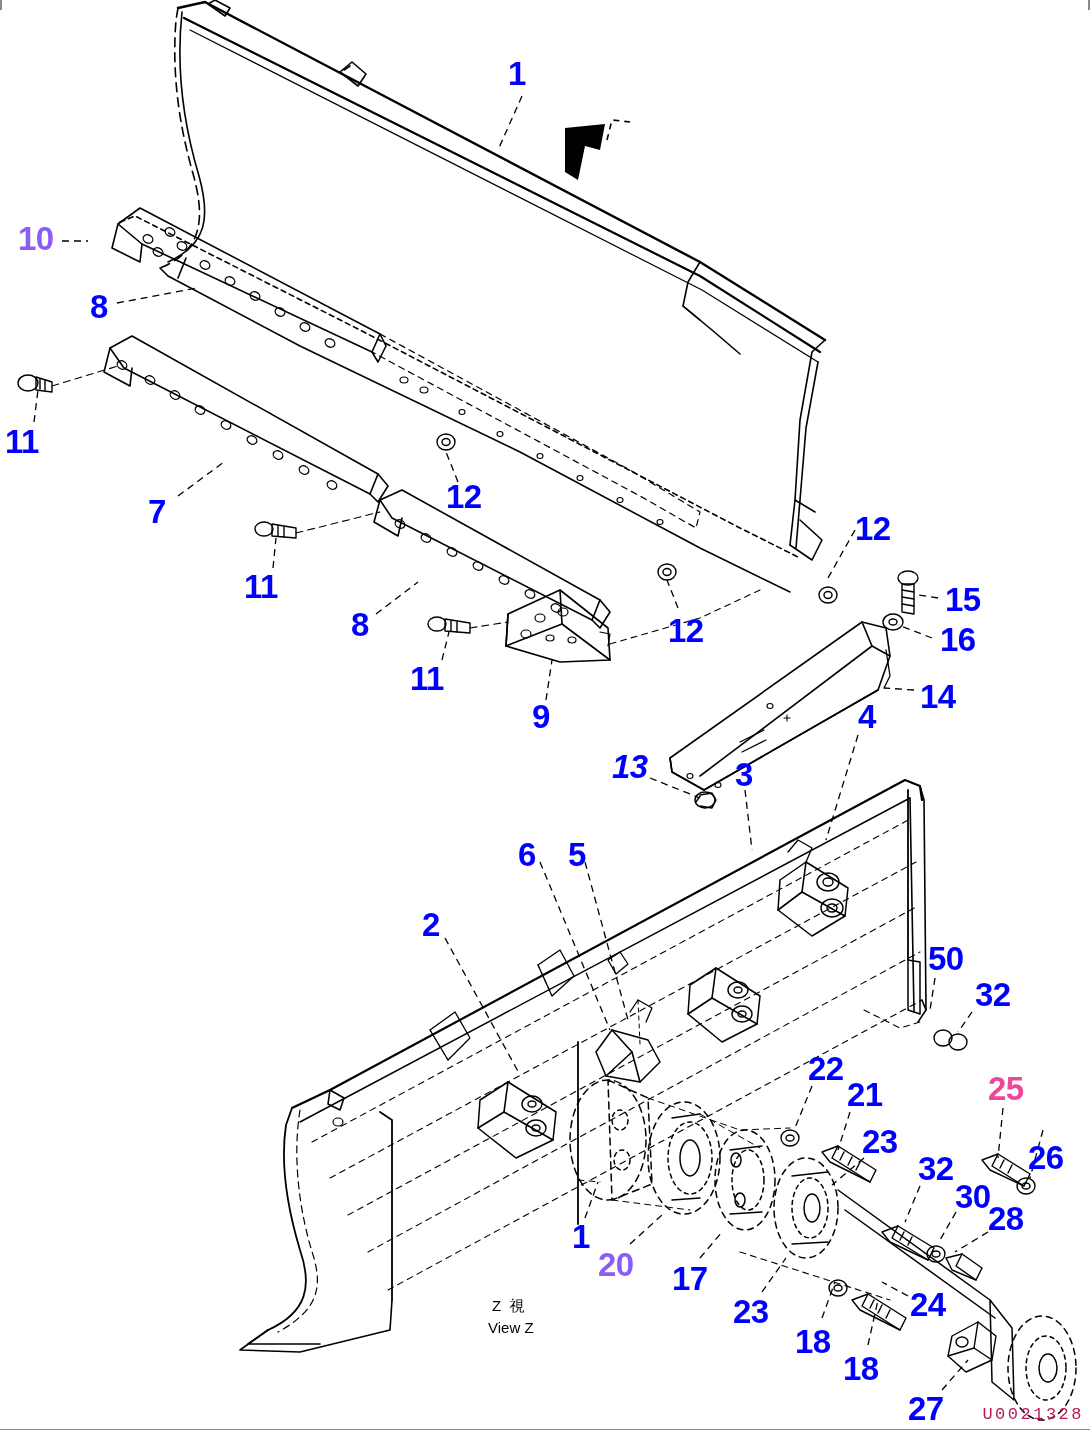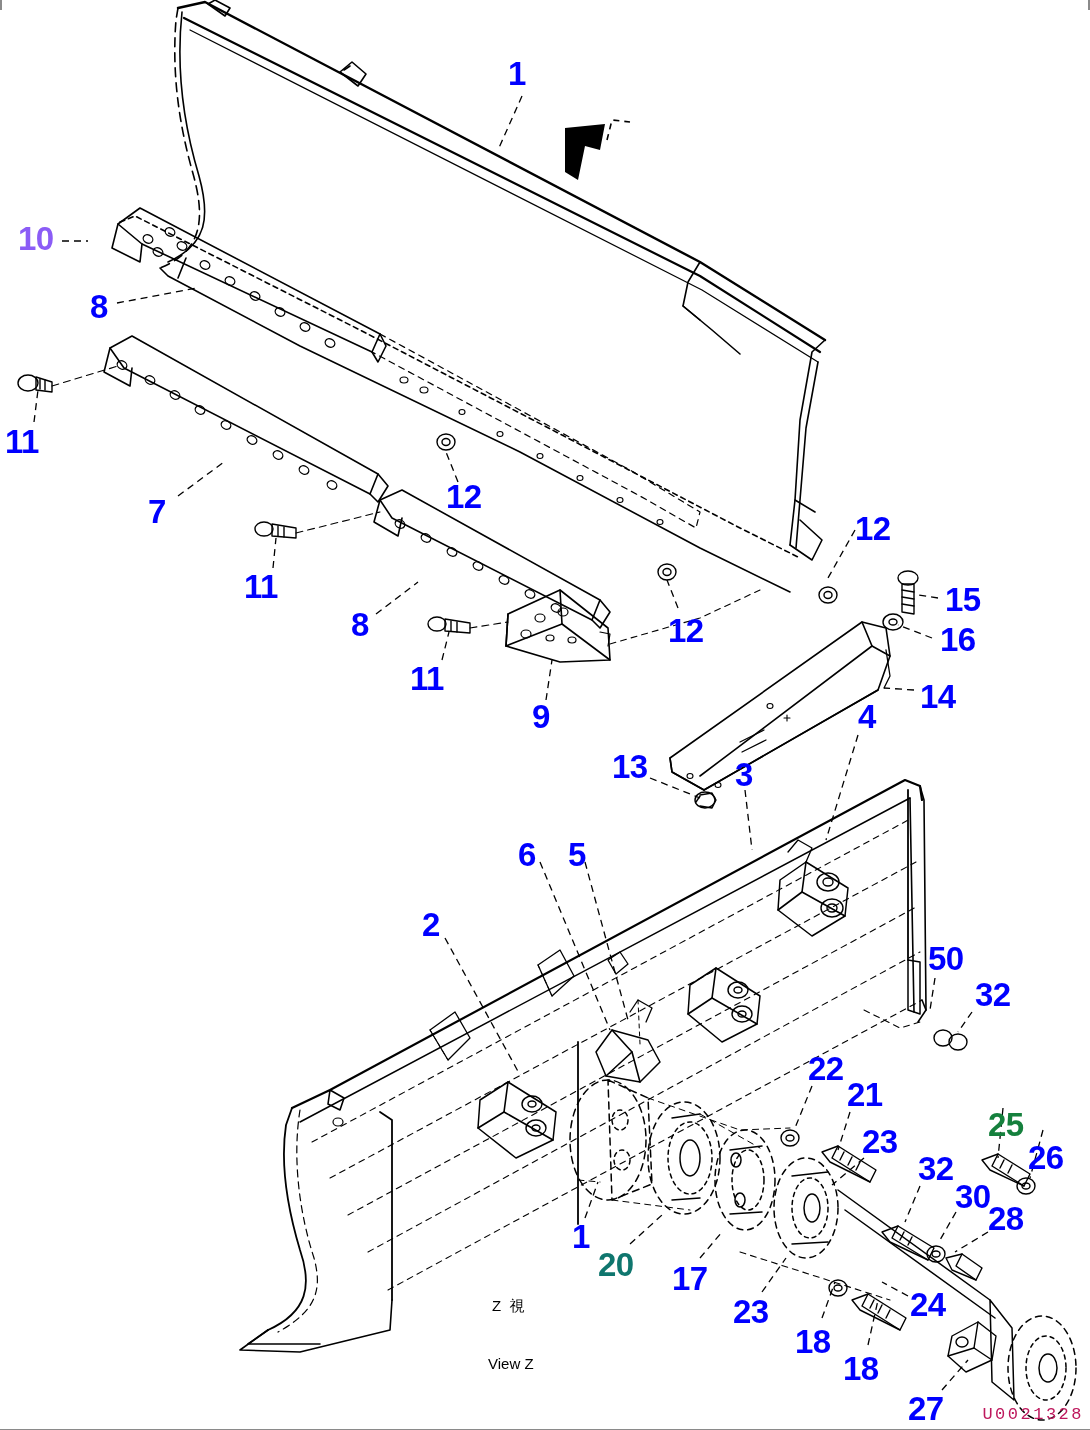--- a/index.html
+++ b/index.html
@@ -461,48 +461,48 @@
       <div class="callout" style="left: 446px; top: 480px; color: rgb(0, 0, 255);">12</div>
       <div class="callout" style="left: 244px; top: 570px; color: rgb(0, 0, 255);">11</div>
       <div class="callout" style="left: 351px; top: 608px; color: rgb(0, 0, 255);">8</div>
       <div class="callout" style="left: 410px; top: 662px; color: rgb(0, 0, 255);">11</div>
       <div class="callout" style="left: 532px; top: 700px; color: rgb(0, 0, 255);">9</div>
       <div class="callout" style="left: 668px; top: 614px; color: rgb(0, 0, 255);">12</div>
       <div class="callout" style="left: 855px; top: 512px; color: rgb(0, 0, 255);">12</div>
       <div class="callout" style="left: 945px; top: 583px; color: rgb(0, 0, 255);">15</div>
       <div class="callout" style="left: 940px; top: 623px; color: rgb(0, 0, 255);">16</div>
       <div class="callout" style="left: 920px; top: 680px; color: rgb(0, 0, 255);">14</div>
-      <div class="callout" style="left: 612px; top: 750px; color: rgb(0, 0, 255);">13</div>
+      <div class="callout" style="left: 612px; top: 750px; color: rgb(0, 0, 255); font-style: italic;">13</div>
       <div class="callout" style="left: 735px; top: 758px; color: rgb(0, 0, 255);">3</div>
       <div class="callout" style="left: 858px; top: 700px; color: rgb(0, 0, 255);">4</div>
       <div class="callout" style="left: 568px; top: 838px; color: rgb(0, 0, 255);">5</div>
       <div class="callout" style="left: 518px; top: 838px; color: rgb(0, 0, 255);">6</div>
       <div class="callout" style="left: 422px; top: 908px; color: rgb(0, 0, 255);">2</div>
       <div class="callout" style="left: 928px; top: 942px; color: rgb(0, 0, 255);">50</div>
       <div class="callout" style="left: 975px; top: 978px; color: rgb(0, 0, 255);">32</div>
       <div class="callout" style="left: 808px; top: 1052px; color: rgb(0, 0, 255);">22</div>
       <div class="callout" style="left: 847px; top: 1078px; color: rgb(0, 0, 255);">21</div>
-      <div class="callout" style="left: 988px; top: 1072px; color: #15803d; margin-top: 36px;">25</div>
+      <div class="callout" style="left: 988px; top: 1072px; color: #ec4899;">25</div>
       <div class="callout" style="left: 1028px; top: 1096px; color: rgb(0, 0, 255); margin-top: 45px;">26</div>
       <div class="callout" style="left: 862px; top: 1125px; color: rgb(0, 0, 255);">23</div>
       <div class="callout" style="left: 918px; top: 1152px; color: rgb(0, 0, 255);">32</div>
       <div class="callout" style="left: 955px; top: 1180px; color: rgb(0, 0, 255);">30</div>
       <div class="callout" style="left: 988px; top: 1202px; color: rgb(0, 0, 255);">28</div>
       <div class="callout" style="left: 572px; top: 1220px; color: rgb(0, 0, 255);">1</div>
-      <div class="callout" style="left: 598px; top: 1248px; color: #0f766e;">20</div>
+      <div class="callout" style="left: 598px; top: 1248px; color: #8b5cf6;">20</div>
       <div class="callout" style="left: 672px; top: 1262px; color: rgb(0, 0, 255);">17</div>
       <div class="callout" style="left: 733px; top: 1295px; color: rgb(0, 0, 255);">23</div>
       <div class="callout" style="left: 795px; top: 1325px; color: rgb(0, 0, 255);">18</div>
       <div class="callout" style="left: 843px; top: 1352px; color: rgb(0, 0, 255);">18</div>
       <div class="callout" style="left: 910px; top: 1288px; color: rgb(0, 0, 255);">24</div>
       <div class="callout" style="left: 908px; top: 1392px; color: rgb(0, 0, 255);">27</div>
     </div>
 
   <div class="viewlabel" style="left:492px; top:1298px;">Z  視</div>
-  <div class="viewlabel" style="left:488px; top:1320px;margin-top:36px;">View Z</div>
+  <div class="viewlabel" style="left:488px; top:1320px;">View Z</div>
 
   <div id="doccode">U0021328</div>
 
   <div class="edge-tick" style="left:0;  top:0;   width:2px; height:10px;"></div>
   <div class="edge-tick" style="right:0; top:0;   width:2px; height:10px;"></div>
   <div class="edge-tick" style="left:0;  bottom:0;width:1090px;height:1px;"></div>
 
 </div>
 
 </body></html>

